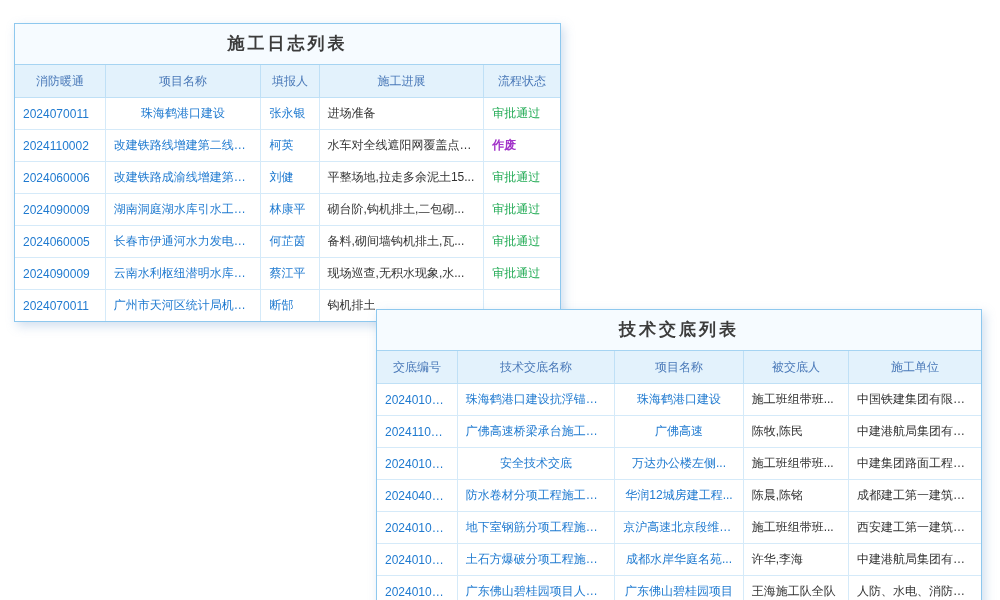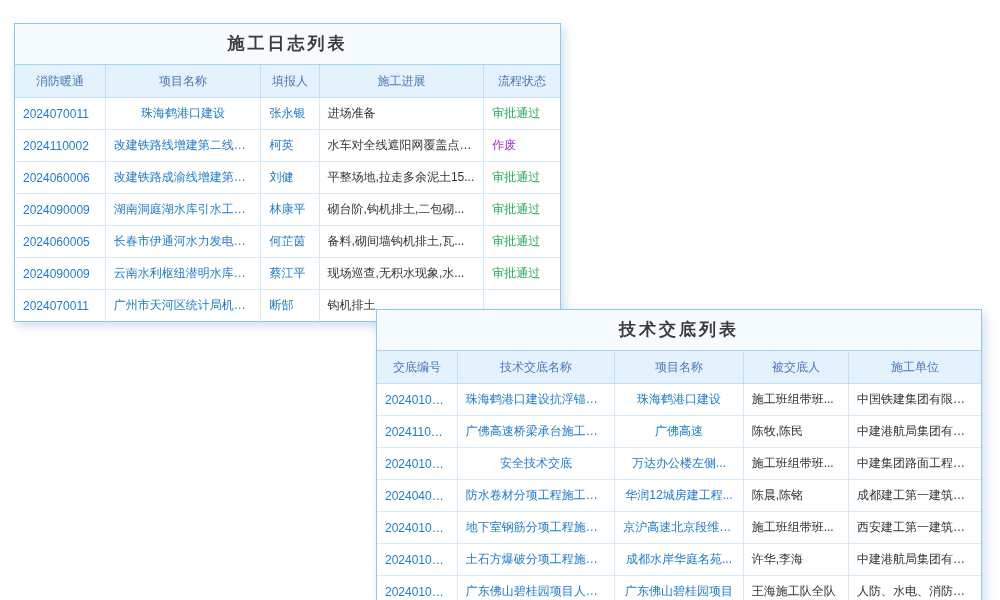--- a/index.html
+++ b/index.html
@@ -32,21 +32,21 @@
   td{
     height:31px;border-left:1px solid #d5eaf9;border-bottom:1px solid #d5eaf9;
     padding:0 8px;white-space:nowrap;overflow:hidden;text-overflow:ellipsis;
     color:#333;
   }
   td:first-child{border-left:none;}
   tr:last-child td{border-bottom:none;}
   .link{color:#1f7ad0;cursor:pointer;text-align:center;}
   .center{text-align:left;}
   .status-approved{color:#1faa53;font-weight:400;}
-  .status-voided{color:#a233c9;font-weight:400;}
+  .status-voided{color:#a233c9;font-weight:700;}
 </style>
 </head>
 <body>
 
 <div class="panel panel-log">
   <div class="panel-title">施工日志列表</div>
   <table>
     <colgroup>
       <col style="width:90px">
         <col style="width:155px">

